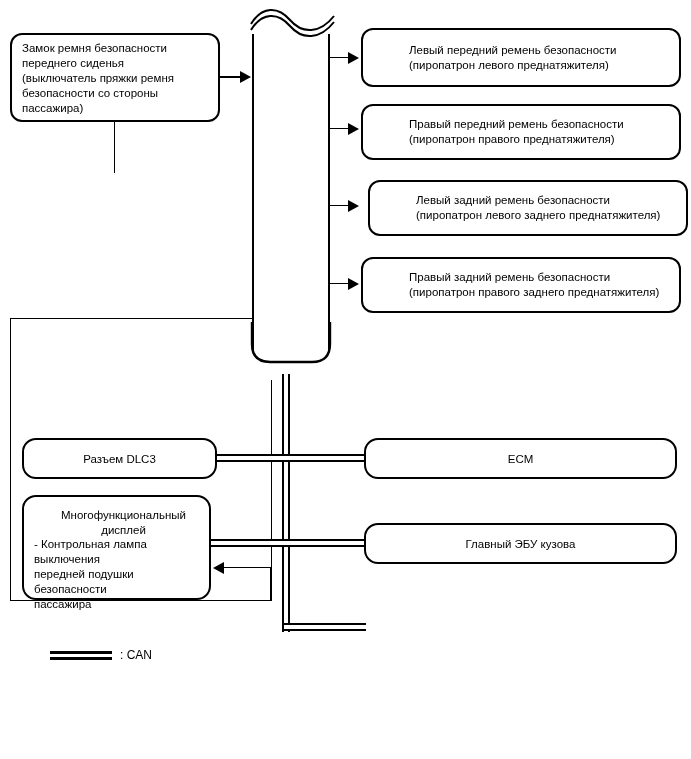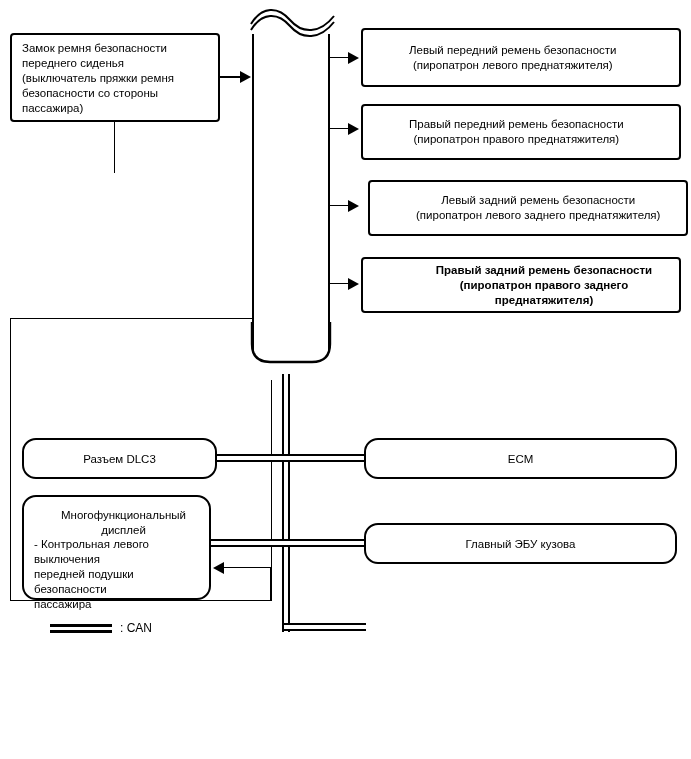--- a/index.html
+++ b/index.html
@@ -19,21 +19,21 @@
     background: #ffffff;
     overflow: hidden;
   }
   
   .box {
     position: absolute;
     box-sizing: border-box;
     background: #ffffff;
     border: 2px solid #000000;
   }
-  .box.sq { border-radius: 4px; }
+  .box.sq { border-radius: 12px; }
   .box.rnd { border-radius: 14px; }
   .box-text {
     position: absolute;
     font-size: 11.5px;
     line-height: 15px;
     color: #000;
     white-space: pre-line;
   }
   .t-left {
     left: 10px;
@@ -45,21 +45,21 @@
     left: 0;
     right: 0;
     top: 50%;
     transform: translateY(-50%);
     text-align: center;
   }
   .t-indent {
     left: 46px;
     top: 50%;
     transform: translateY(-50%);
-    text-align: center;
+    text-align: left;
   }
   
   .frame {
     position: absolute;
     box-sizing: border-box;
     border: 1px solid #000000;
     background: transparent;
   }
   
   .line-h {
@@ -120,20 +120,21 @@
     background: #ffffff;
   }
   #bus-column .col-side {
     position: absolute;
     width: 2px;
     background: #000;
   }
   
   #legend {
     position: absolute;
+    margin-top: 27px;
   }
   #legend .swatch {
     position: absolute;
     left: 0;
     top: 4px;
     width: 62px;
     height: 9px;
     border-top: 3px solid #000;
     border-bottom: 3px solid #000;
     box-sizing: border-box;
@@ -190,21 +191,21 @@
   <div class="box sq" style="left:361px; top:104px; width:320px; height:56px;">
     <div class="box-text t-indent">Правый передний ремень безопасности
 (пиропатрон правого преднатяжителя)</div>
   </div>
 
   <div class="box sq" style="left:361px; top:180px; width:320px; height:56px;margin-left:7px;">
     <div class="box-text t-indent">Левый задний ремень безопасности
 (пиропатрон левого заднего преднатяжителя)</div>
   </div>
 
-  <div class="box sq" style="left:361px; top:257px; width:320px; height:56px;font-weight:bold;">
+  <div class="box sq" style="left:361px; top:257px; width:320px; height:56px;">
     <div class="box-text t-indent">Правый задний ремень безопасности
 (пиропатрон правого заднего преднатяжителя)</div>
   </div>
 
   <div class="line-h thin" style="left:328px; top:57px; width:22px;"></div>
   <div class="arrow-r" style="left:348px; top:52px;"></div>
 
   <div class="line-h thin" style="left:328px; top:128px; width:22px;"></div>
   <div class="arrow-r" style="left:348px; top:123px;"></div>
 
@@ -225,21 +226,21 @@
   <div class="mask" style="left:284.5px; top:456.5px; width:3px; height:3px;"></div>
   <div class="mask" style="left:284.5px; top:541.5px; width:3px; height:3px;"></div>
   <div class="mask" style="left:284.5px; top:625.5px; width:3px; height:3px;"></div>
 
   <div class="box rnd" style="left:22px; top:438px; width:195px; height:41px;">
     <div class="box-text t-center">Разъем DLC3</div>
   </div>
 
   <div class="box rnd" style="left:22px; top:495px; width:189px; height:105px;">
     <div class="box-text" style="left:14px; top:11px;text-align:center;">Многофункциональный дисплей</div>
-    <div class="box-text" style="left:10px; top:40px;">- Контрольная левого выключения
+    <div class="box-text" style="left:10px; top:40px;">- Контрольная лампа выключения
 передней подушки безопасности
 пассажира</div>
   </div>
 
   <div class="box rnd" style="left:364px; top:438px; width:313px; height:41px;">
     <div class="box-text t-center">ECM</div>
   </div>
 
   <div class="box rnd" style="left:364px; top:523px; width:313px; height:41px;">
     <div class="box-text t-center">Главный ЭБУ кузова</div>

